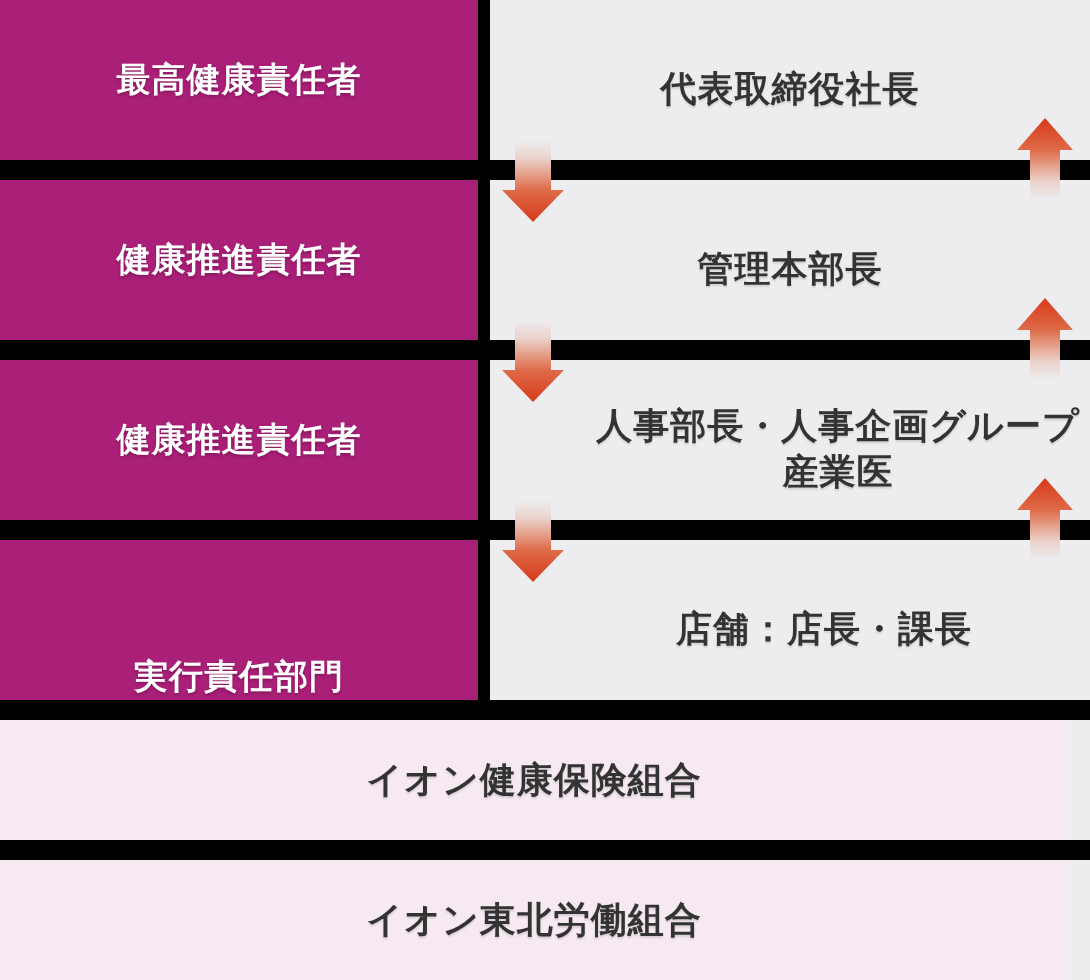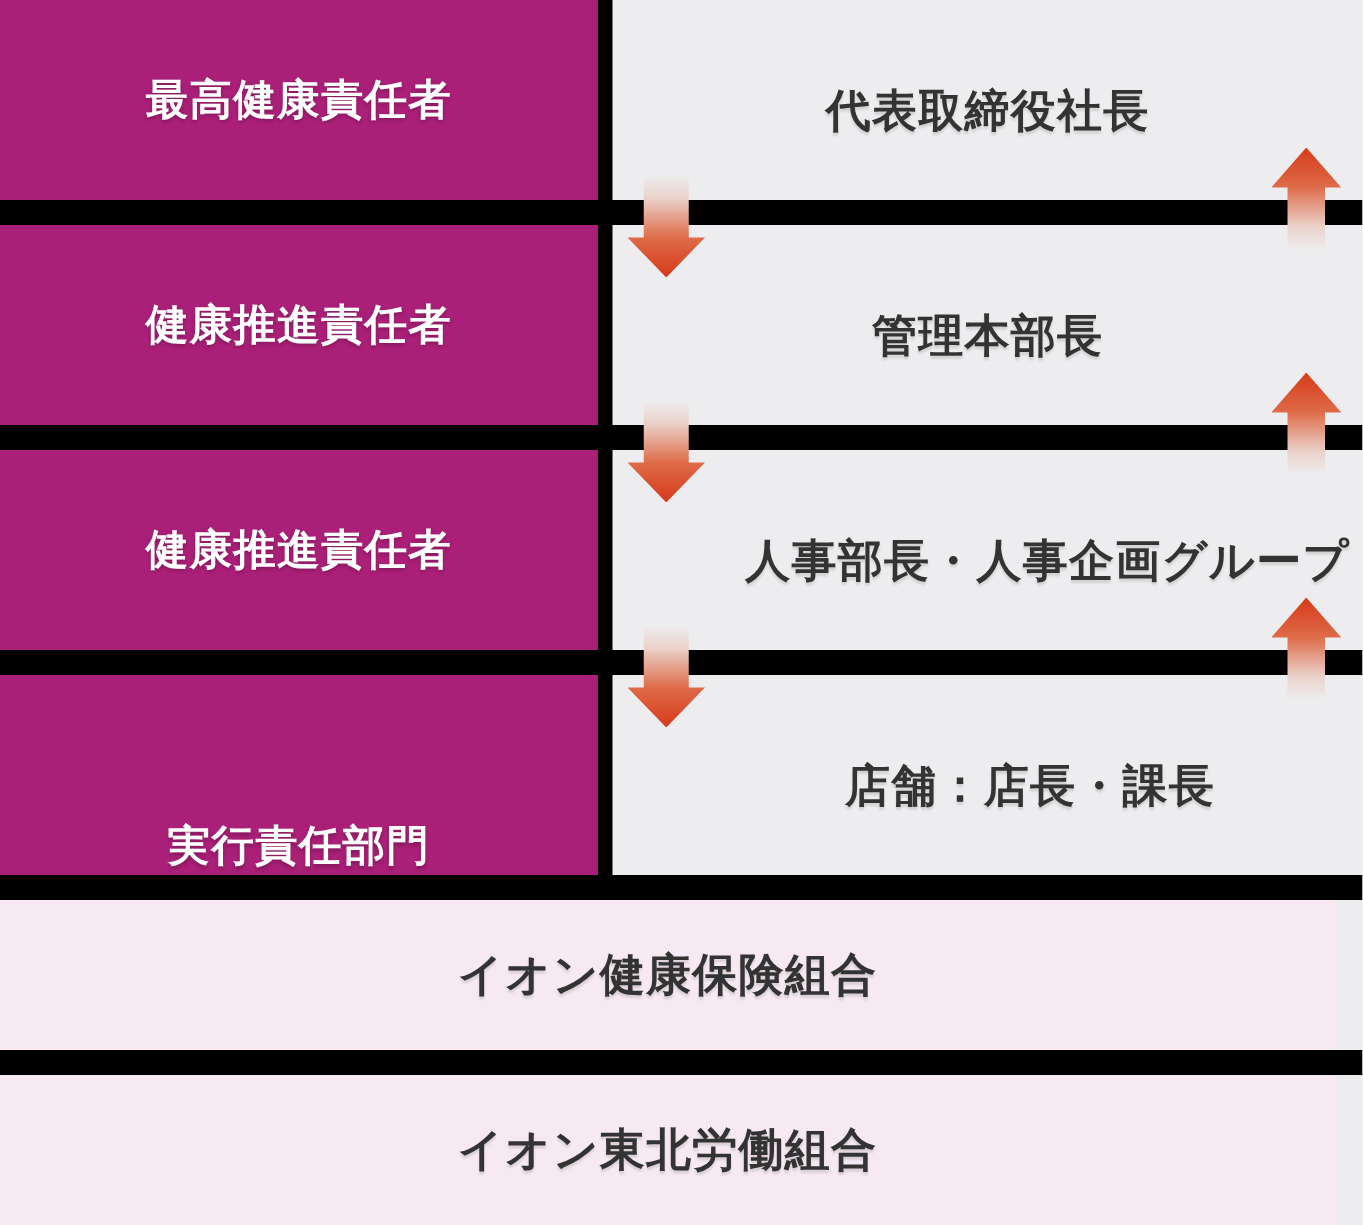--- a/index.html
+++ b/index.html
@@ -107,20 +107,21 @@
 
   </div>
 
   <div class="abs hband" style="top:340px;"></div>
 
   <div class="abs role-box" style="top:360px;">
     <span class="txt">健康推進責任者</span>
   </div>
   <div class="abs assignee-box" style="top:360px;padding-left:48px;">
     <div class="line">人事部長・人事企画グループ</div>
+    <div class="line">産業医</div>
   </div>
 
   <div class="abs hband" style="top:520px;"></div>
 
   <div class="abs role-box" style="top:540px;align-items:flex-end;">
     <span class="txt">実行責任部門</span>
   </div>
   <div class="abs assignee-box" style="top:540px;padding-left:34px;">
     <div class="line">店舗：店長・課長</div>
   </div>

